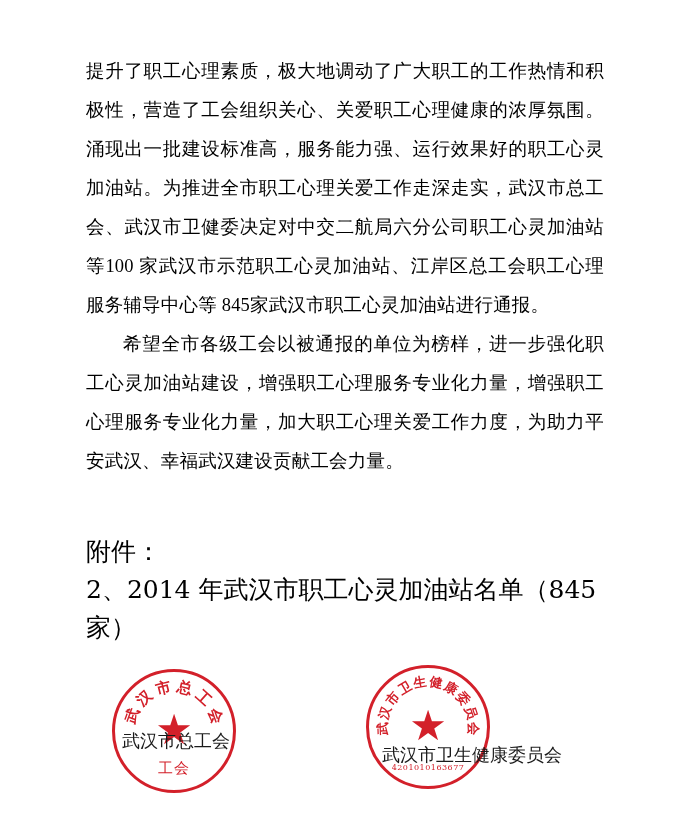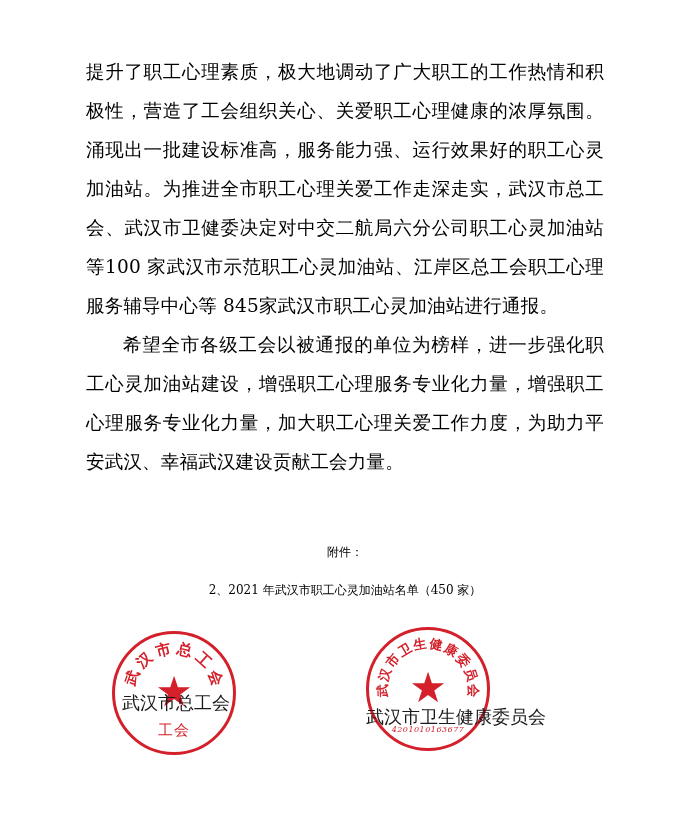--- a/index.html
+++ b/index.html
@@ -21,33 +21,33 @@
     height: 832px;
     box-sizing: border-box;
     padding: 52px 86px 0 86px;
   }
   .body-text {
     font-size: 18.5px;
     line-height: 39px;
     text-align: justify;
     text-justify: inter-ideograph;
     letter-spacing: 0.2px;
+    font-family: Liberation Serif, serif;
   }
   .para {
     margin: 0;
     text-indent: 0;
   }
   .para.indent {
     text-indent: 2em;
   }
   .attach-block {
     margin-top: 52px;
-    font-size: 12px;
+    font-size: 25px;
     line-height: 38px;
-    text-align: center;
   }
   .attach-line { margin: 0; }
   .seal-area {
     position: relative;
     height: 180px;
     margin-top: 18px;
   }
   .seal {
     position: absolute;
     width: 124px;
@@ -96,44 +96,43 @@
   }
   .seal .code-text {
     position: absolute;
     left: 50%;
     bottom: 14px;
     transform: translateX(-50%);
     color: #d3202a;
     font-size: 8px;
     letter-spacing: 0.5px;
     white-space: nowrap;
-    font-style: italic;
   }
   .signature {
     position: absolute;
     font-size: 18px;
     color: #1a1a1a;
     white-space: nowrap;
   }
   .sig-left { left: 36px; top: 64px; }
-  .sig-right { left: 280px; top: 78px; }
+  .sig-right { left: 296px; top: 78px; }
 </style>
 </head>
 <body>
 
 <div class="page">
 
   <div class="body-text">
     <p class="para">提升了职工心理素质，极大地调动了广大职工的工作热情和积极性，营造了工会组织关心、关爱职工心理健康的浓厚氛围。涌现出一批建设标准高，服务能力强、运行效果好的职工心灵加油站。为推进全市职工心理关爱工作走深走实，武汉市总工会、武汉市卫健委决定对中交二航局六分公司职工心灵加油站等100 家武汉市示范职工心灵加油站、江岸区总工会职工心理服务辅导中心等 845家武汉市职工心灵加油站进行通报。</p>
     <p class="para indent">希望全市各级工会以被通报的单位为榜样，进一步强化职工心灵加油站建设，增强职工心理服务专业化力量，增强职工心理服务专业化力量，加大职工心理关爱工作力度，为助力平安武汉、幸福武汉建设贡献工会力量。</p>
   </div>
 
   <div class="attach-block">
     <p class="attach-line">附件：</p>
-    <p class="attach-line">2、2021 年武汉市职工心灵加油站名单（450 家）</p>
+    <p class="attach-line">2、2014 年武汉市职工心灵加油站名单（845 家）</p>
   </div>
 
   <div class="seal-area">
 
     <div class="seal seal-left">
       <div class="arc-text" id="arc-left">
           <span style="font-size: 15px; transform: rotate(-70deg) translate(0px, -44px) rotate(0deg) translate(-50%, -50%);">武</span>
           <span style="font-size: 15px; transform: rotate(-42deg) translate(0px, -44px) rotate(0deg) translate(-50%, -50%);">汉</span>
           <span style="font-size: 15px; transform: rotate(-14deg) translate(0px, -44px) rotate(0deg) translate(-50%, -50%);">市</span>
           <span style="font-size: 15px; transform: rotate(14deg) translate(0px, -44px) rotate(0deg) translate(-50%, -50%);">总</span>

